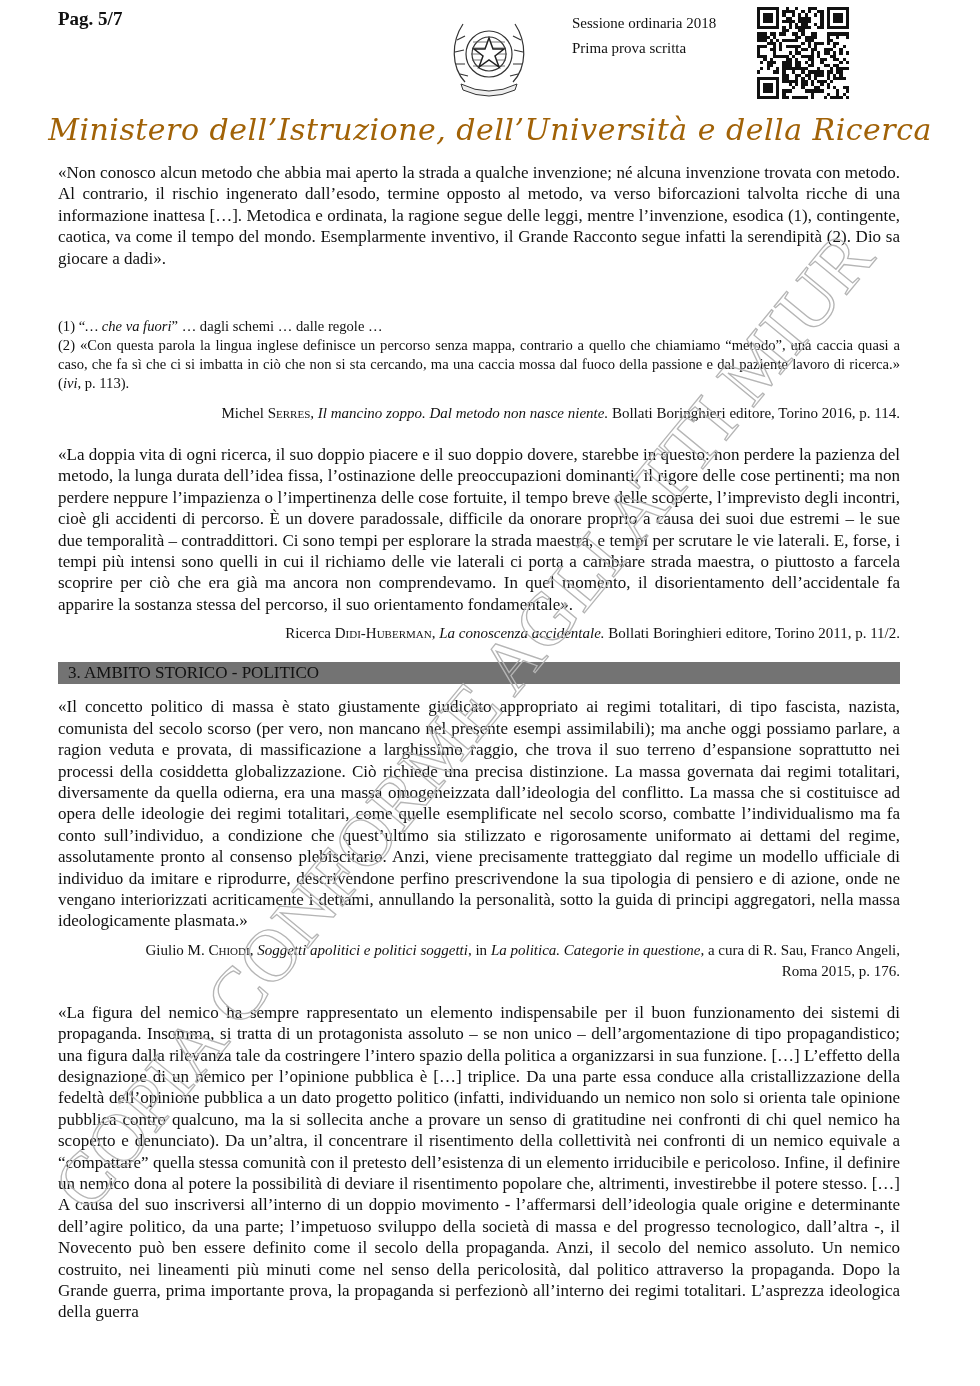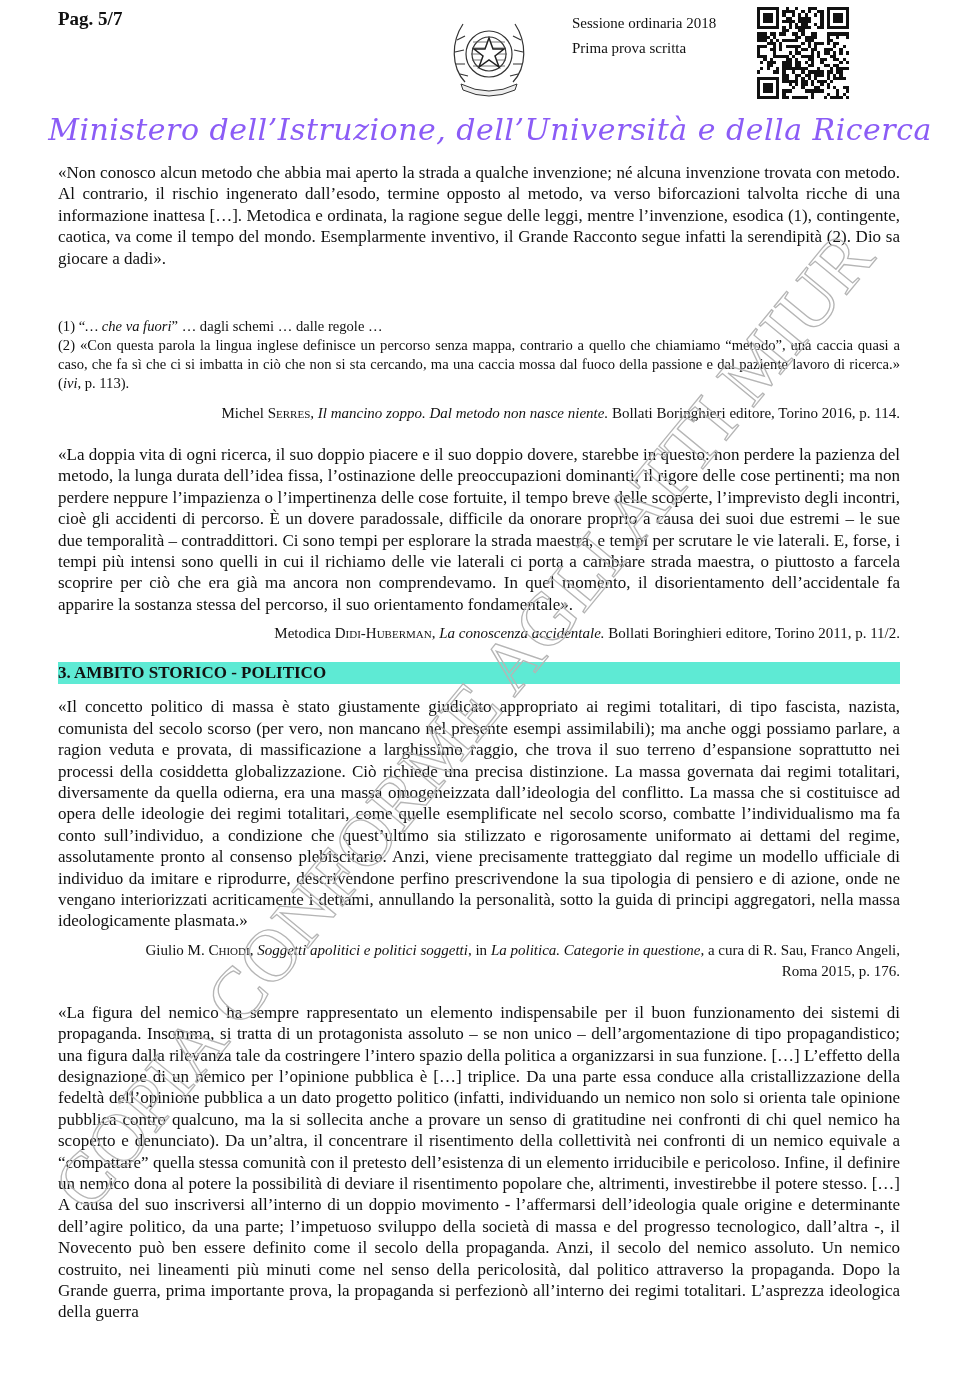--- a/index.html
+++ b/index.html
@@ -1,29 +1,29 @@
 <!DOCTYPE html>
 <html><head>
 <meta charset="utf-8">
 <style>
   html, body { margin: 0; padding: 0; background: #ffffff; }
   body { width: 980px; height: 1386px; position: relative; overflow: hidden; font-family: "Liberation Serif", serif; color: #111; }
   .page-num { position: absolute; left: 58px; top: 8px; font-size: 19px; font-weight: bold; }
   .emblem { position: absolute; left: 443px; top: 12px; width: 92px; height: 90px; }
   .session { position: absolute; left: 572px; top: 11px; font-size: 15px; line-height: 25px; }
   .qr { position: absolute; left: 755px; top: 7px; width: 96px; height: 92px; }
-  .ministry { position: absolute; left: 0; width: 980px; top: 112px; text-align: center; font-family: "DejaVu Serif", serif; font-style: italic; font-size: 30px; letter-spacing: 0.5px; color: #8b5cf6; }
+  .ministry { position: absolute; left: 0; width: 980px; top: 112px; text-align: center; font-family: "DejaVu Serif", serif; font-style: italic; font-size: 30px; letter-spacing: 0.5px; color: #a16207; }
   .content { position: absolute; left: 58px; width: 842px; top: 162px; }
   p { margin: 0; font-size: 17px; line-height: 21.4px; text-align: justify; }
   .para { margin-bottom: 22px; }
   .notes p { font-size: 14.6px; line-height: 19px; }
   .notes { margin-bottom: 10px; margin-top: 48px; }
   .cite { text-align: right; font-size: 15px; line-height: 21px; margin-bottom: 20px; }
   .sc { font-variant: small-caps; margin-top: 20px; }
-  .section-bar { background: #5eead4; font-weight: bold; font-size: 17px; padding: 1px 0; margin-bottom: 12px; margin-top: -2px; }
+  .section-bar { background: #737373; font-weight: normal; font-size: 17px; padding: 1px 10px; margin-bottom: 12px; margin-top: -2px; }
   .argomento { font-weight: bold; font-size: 17px; margin-bottom: 14px; }
   .watermark { position: absolute; left: 0; top: 0; width: 980px; height: 1386px; pointer-events: none; }
 </style>
 </head>
 <body>
 
 <div class="page-num">Pag.  5/7</div>
 
 <svg class="emblem" viewBox="0 0 92 90">
   <g fill="none" stroke="#333" stroke-width="1.2">
@@ -393,21 +393,21 @@
     </p>
   </div>
 
   <p class="cite">
     <span>Michel </span><span class="sc">Serres</span><i>, Il mancino zoppo. Dal metodo non nasce niente.</i><span> Bollati Boringhieri editore, Torino 2016, p. 114.</span>
   </p>
 
   <p class="para" style="margin-bottom:8px">«La doppia vita di ogni ricerca, il suo doppio piacere e il suo doppio dovere, starebbe in questo: non perdere la pazienza del metodo, la lunga durata dell’idea fissa, l’ostinazione delle preoccupazioni dominanti, il rigore delle cose pertinenti; ma non perdere neppure l’impazienza o l’impertinenza delle cose fortuite, il tempo breve delle scoperte, l’imprevisto degli incontri, cioè gli accidenti di percorso. È un dovere paradossale, difficile da onorare proprio a causa dei suoi due estremi – le sue due temporalità – contraddittori. Ci sono tempi per esplorare la strada maestra, e tempi per scrutare le vie laterali. E, forse, i tempi più intensi sono quelli in cui il richiamo delle vie laterali ci porta a cambiare strada maestra, o piuttosto a farcela scoprire per ciò che era già ma ancora non comprendevamo. In quel momento, il disorientamento dell’accidentale fa apparire la sostanza stessa del percorso, il suo orientamento fondamentale».</p>
 
   <p class="cite">
-    <span>Metodica </span><span class="sc">Didi-Huberman</span>, <i>La conoscenza accidentale.</i><span> Bollati Boringhieri editore, Torino 2011, p. 11/2.</span>
+    <span>Ricerca </span><span class="sc">Didi-Huberman</span>, <i>La conoscenza accidentale.</i><span> Bollati Boringhieri editore, Torino 2011, p. 11/2.</span>
   </p>
 
   <div class="section-bar">3.  AMBITO STORICO - POLITICO</div>
 
 
   <p class="para" style="margin-bottom:8px">«Il concetto politico di massa è stato giustamente giudicato appropriato ai regimi totalitari, di tipo fascista, nazista, comunista del secolo scorso (per vero, non mancano nel presente esempi assimilabili); ma anche oggi possiamo parlare, a ragion veduta e provata, di massificazione a larghissimo raggio, che trova il suo terreno d’espansione soprattutto nei processi della cosiddetta globalizzazione. Ciò richiede una precisa distinzione. La massa governata dai regimi totalitari, diversamente da quella odierna, era una massa omogeneizzata dall’ideologia del conflitto. La massa che si costituisce ad opera delle ideologie dei regimi totalitari, come quelle esemplificate nel secolo scorso, combatte l’individualismo ma fa conto sull’individuo, a condizione che quest’ultimo sia stilizzato e rigorosamente uniformato ai dettami del regime, assolutamente pronto al consenso plebiscitario. Anzi, viene precisamente tratteggiato dal regime un modello ufficiale di individuo da imitare e riprodurre, descrivendone perfino prescrivendone la sua tipologia di pensiero e di azione, onde ne vengano interiorizzati acriticamente i dettami, annullando la personalità, sotto la guida di principi aggregatori, nella massa ideologicamente plasmata.»</p>
 
   <p class="cite" style="line-height:21px">
     <span>Giulio M. </span><span class="sc">Chiodi</span>, <i>Soggetti apolitici e politici soggetti</i><span>, in </span><i>La politica. Categorie in questione,</i><span>  a cura di R. Sau, Franco Angeli,</span><br>
     <span>Roma 2015, p. 176.</span>

